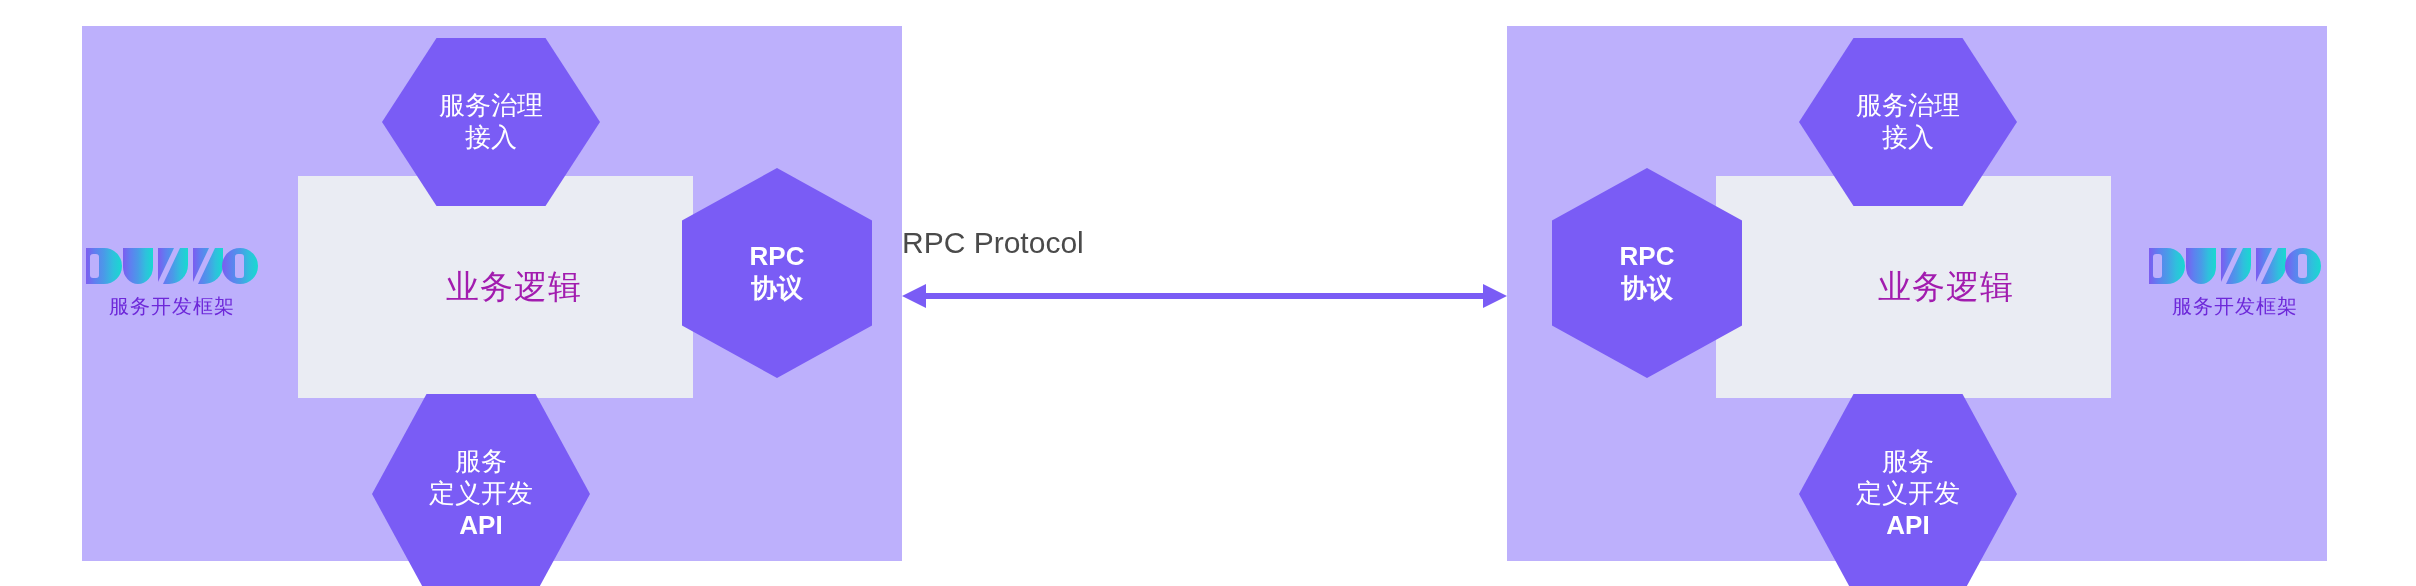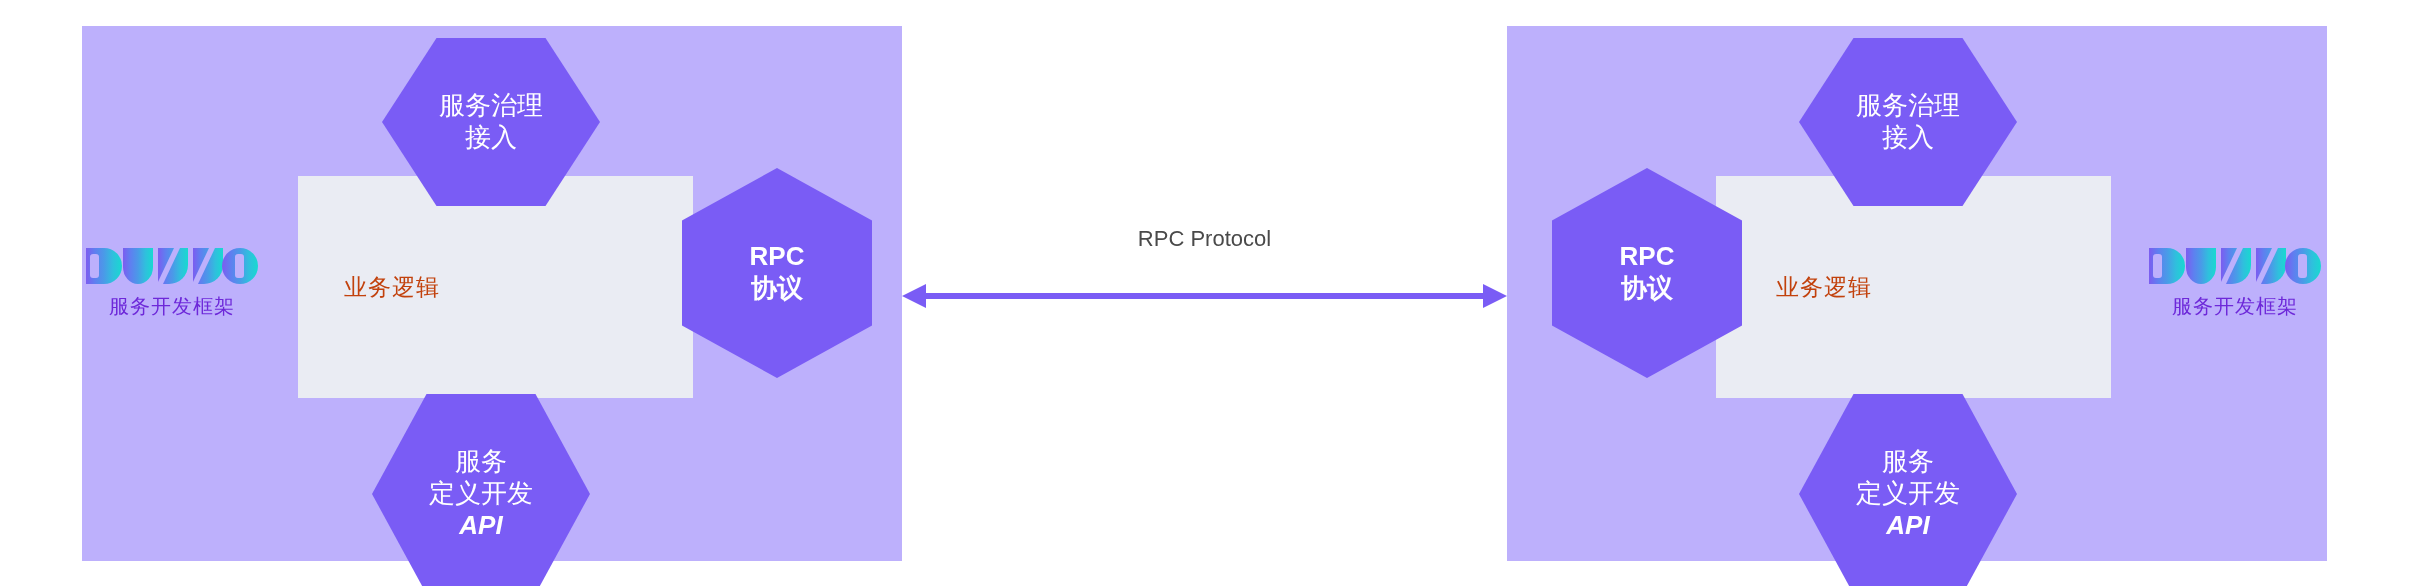--- a/index.html
+++ b/index.html
@@ -39,22 +39,23 @@
     background: #eaecf3;
   }
   .panel-left  .logic-box { left: 216px; }
   .panel-right .logic-box { left: 209px; }
 
   .logic-label {
     position: absolute;
     top: 50%;
     transform: translateY(-50%);
     width: 100%;
-    font-size: 23px;
-    color: #c2410c;
+    text-align: center;
+    font-size: 33px;
+    color: #a21caf;
     letter-spacing: 1px;
     white-space: nowrap;
   }
   .panel-left  .logic-label { left: 46px; width: 340px; }
   .panel-right .logic-label { left: 60px; width: 340px; }
 
   
   .hex {
     position: absolute;
     background: #7a5cf5;
@@ -98,21 +99,21 @@
     height: 210px;
     top: 142px;
     font-size: 26px;
     font-weight: bold;
   }
   .panel-left  .hex-rpc { left: 588px; }
   .panel-right .hex-rpc { left: 33px; }
 
   .hex-rpc .sub { font-weight: bold; }
 
-  .hex-bottom .api { font-weight: bold; font-style: italic; }
+  .hex-bottom .api { font-weight: bold; }
 
   
   .logo-block {
     position: absolute;
     top: 220px;
     width: 190px;
     text-align: center;
   }
   .panel-left  .logo-block { left: -5px; }
   .panel-right .logo-block { left: 633px; }
@@ -139,22 +140,22 @@
     position: absolute;
     left: 902px;
     top: 226px;
     width: 605px;
     height: 110px;
   }
   .connector-label {
     position: absolute;
     top: 0;
     width: 100%;
-    text-align: center;
-    font-size: 22px;
+    text-align: left;
+    font-size: 30px;
     color: #4a4a4a;
     white-space: nowrap;
   }
   .connector svg {
     position: absolute;
     left: 0;
     top: 54px;
   }
 </style>
 </head>

